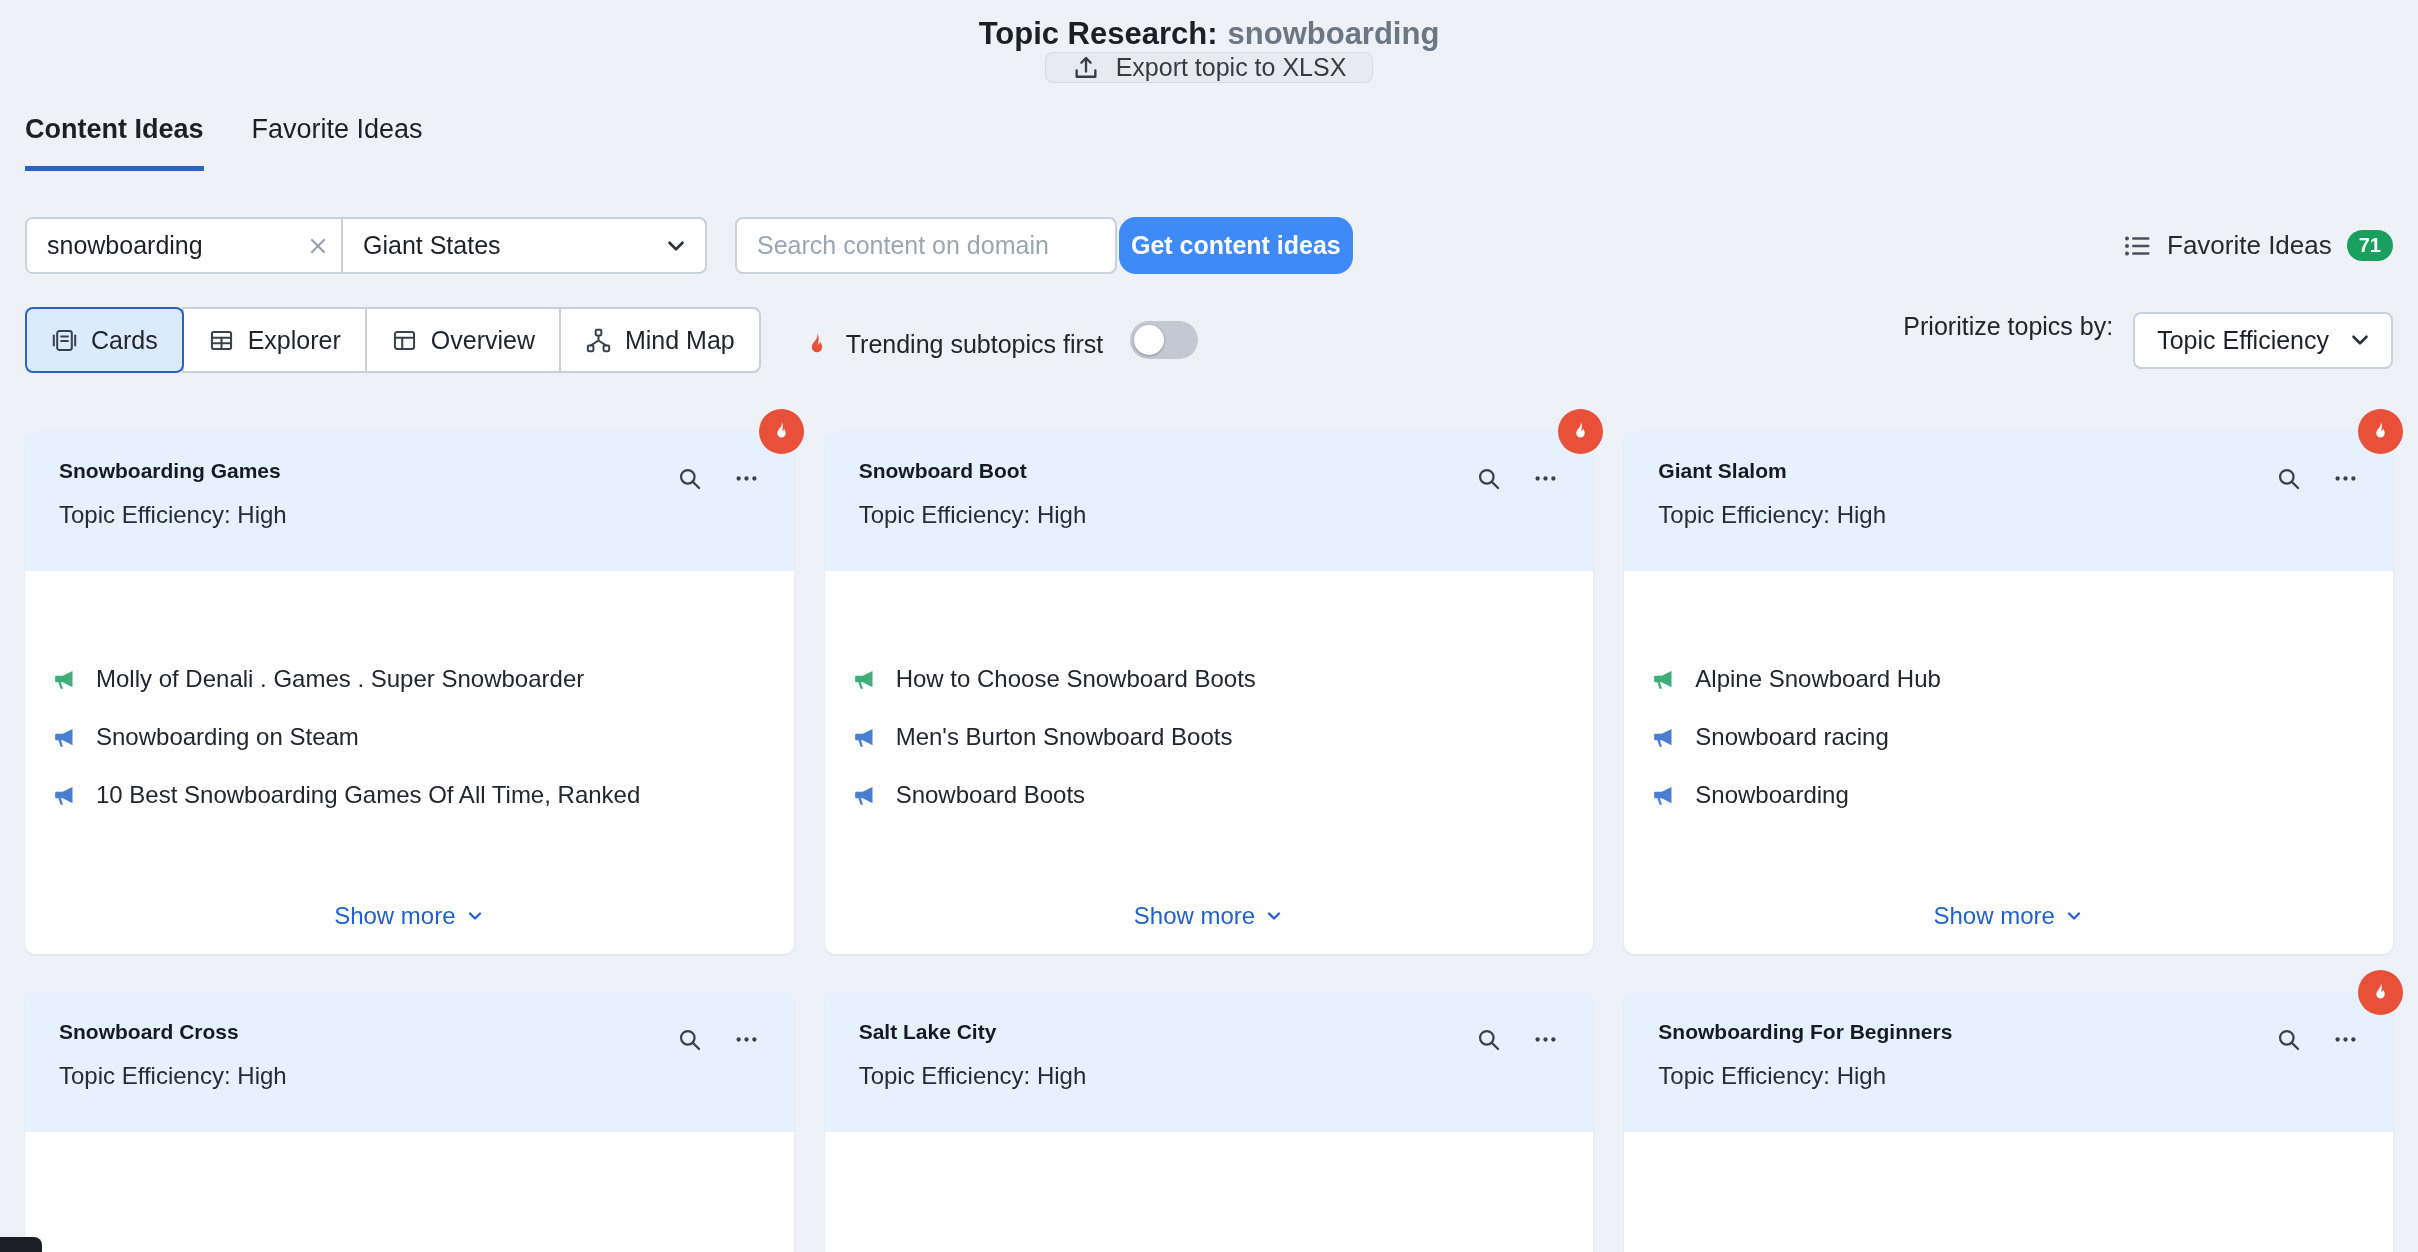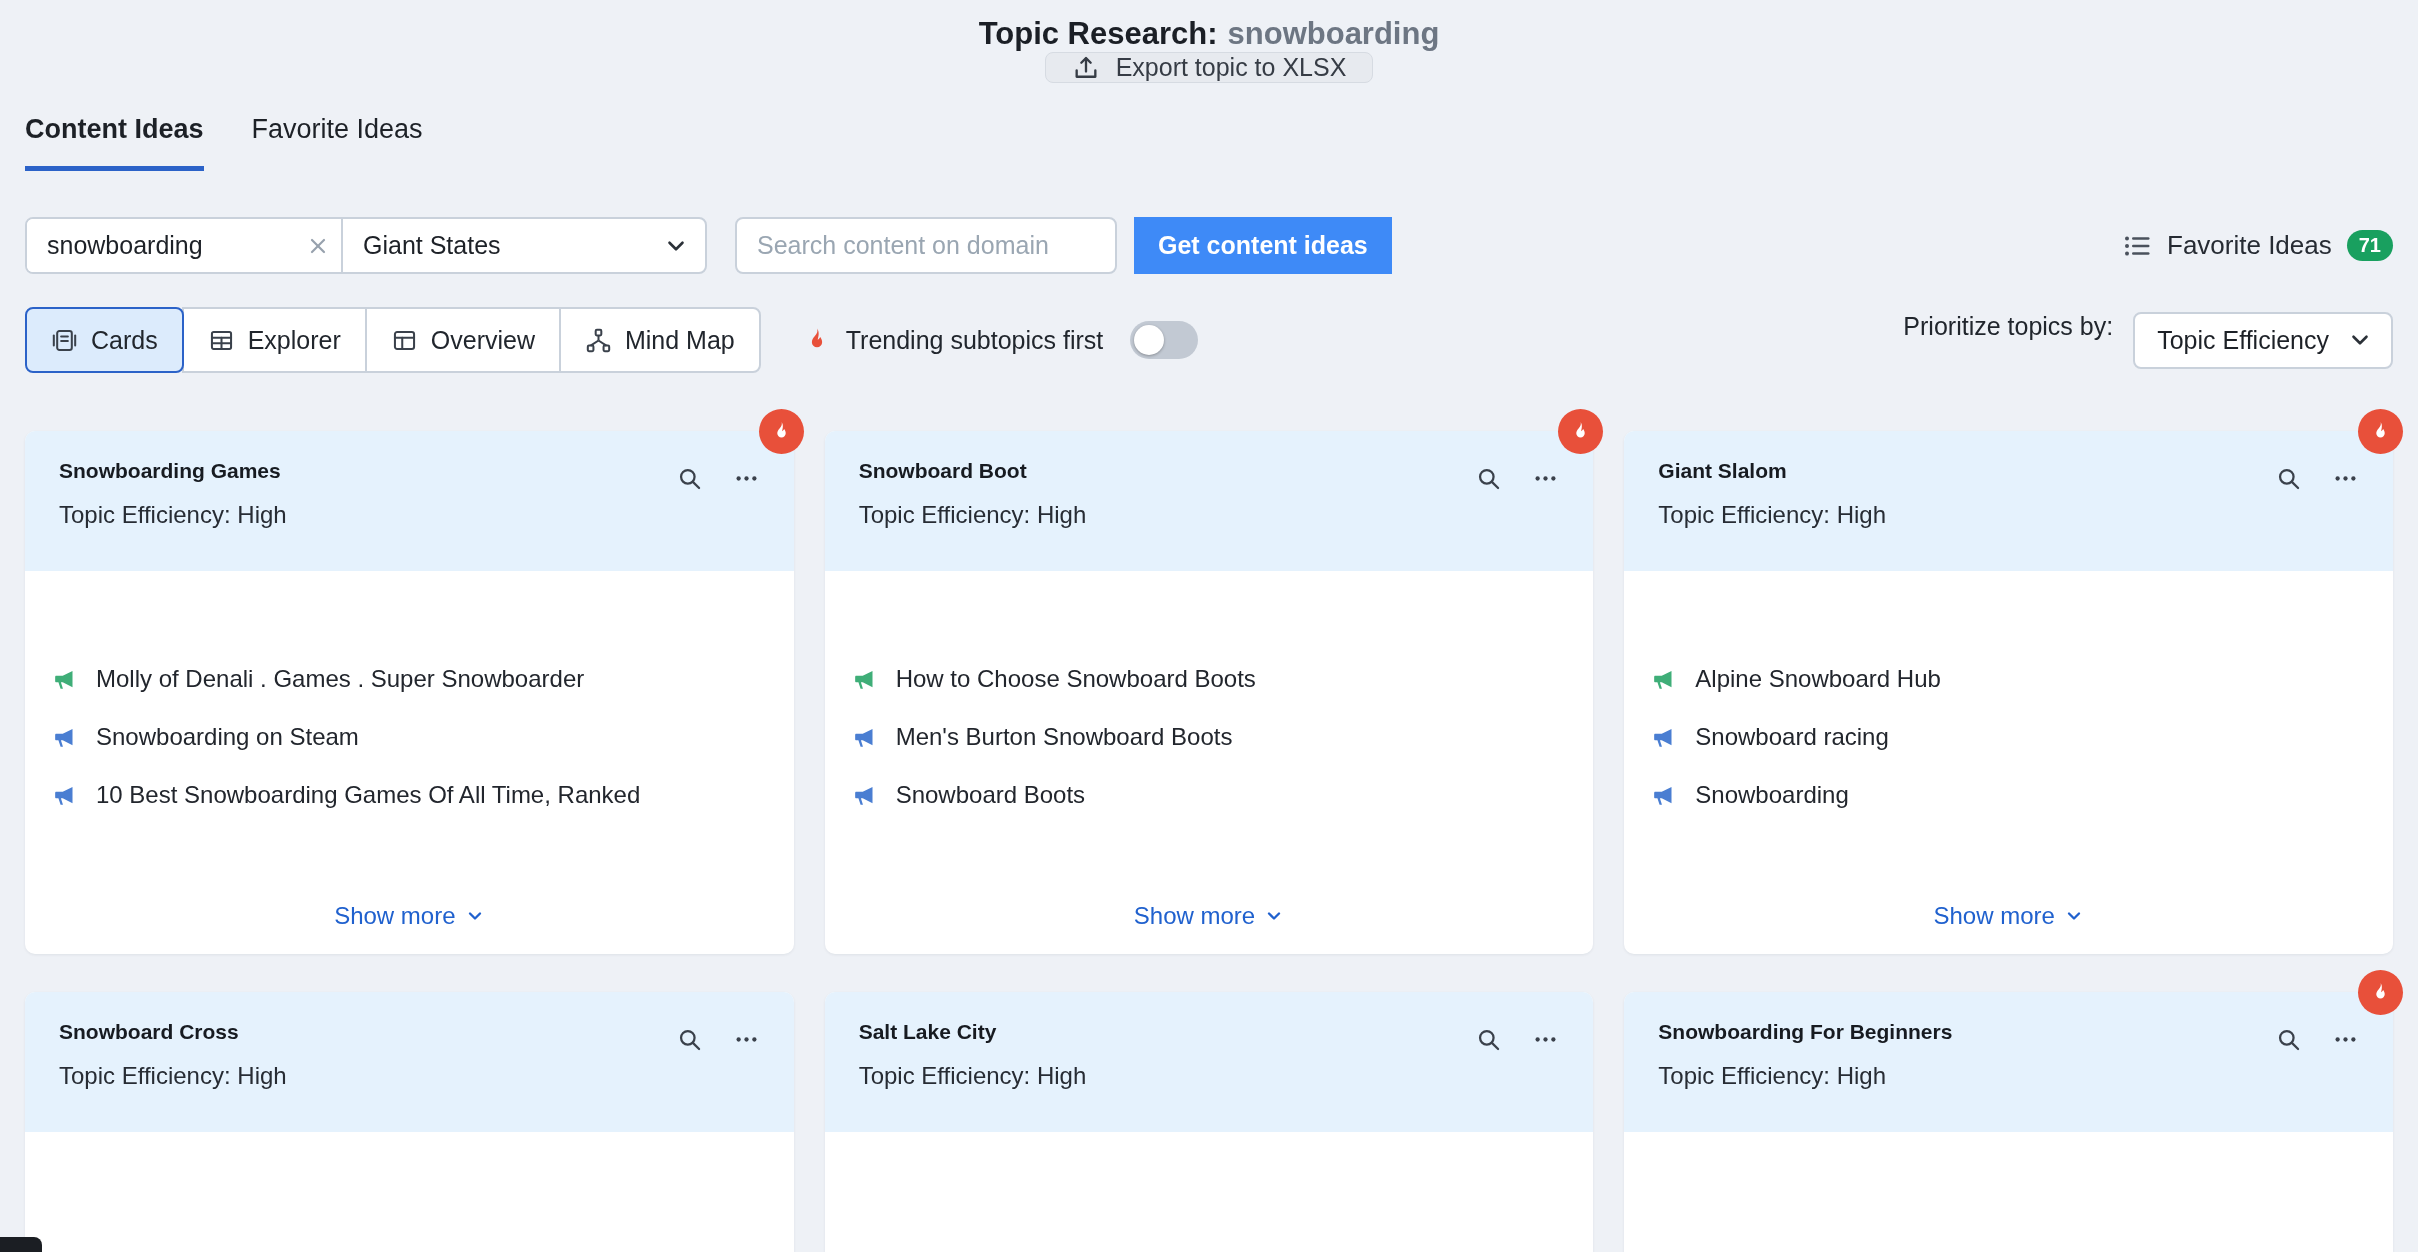--- a/index.html
+++ b/index.html
@@ -34,38 +34,38 @@
   .query-input { border:none; outline:none; width:268px; padding:0 0 0 20px; font-size:25px; color:#1d2127; font-family:inherit; }
   .clear-btn { width:46px; display:flex; align-items:center; justify-content:center; cursor:pointer; }
   .group-divider { width:2px; background:#c9d1db; }
   .country-select { display:flex; align-items:center; justify-content:space-between; width:362px; padding:0 16px 0 20px; font-size:25px; color:#1d2127; cursor:pointer; }
   .domain-input {
     margin-left:28px; width:382px; height:57px; border:2px solid #c9d1db; border-radius:8px;
     padding:0 20px; font-size:25px; color:#1d2127; background:#fff; font-family:inherit; outline:none;
   }
   .domain-input::placeholder { color:#9aa6b2; }
   .get-ideas-btn {
-    margin-left:17px; height:57px; padding:0 24px; background:#3e8af7; color:#fff;
-    border:none; border-radius:0; font-size:25px; font-weight:700; font-family:inherit; cursor:pointer;
+    margin-left:2px; height:57px; padding:0 12px; background:#3e8af7; color:#fff;
+    border:none; border-radius:17px; font-size:25px; font-weight:700; font-family:inherit; cursor:pointer;
   }
   .favorites { margin-left:auto; display:flex; align-items:center; gap:15px; font-size:26px; color:#262b33; cursor:pointer; }
   .fav-badge { background:#19a05f; color:#fff; font-size:20px; font-weight:700; border-radius:16px; padding:5px 12px; line-height:21px; }
 
   
   .toolbar { display:flex; align-items:center; margin-top:37px; height:58px; }
   .segmented { display:flex; }
   .seg {
     display:flex; align-items:center; gap:13px; height:66px; padding:8px 24px;
     background:#fff; border:2px solid #c9d1db; margin-left:-2px;
     font-size:25px; color:#21262d; font-family:inherit; cursor:pointer;
   }
   .seg:first-child { margin-left:0; border-radius:8px 0 0 8px; }
   .seg:last-child { border-radius:0 8px 8px 0; }
   .seg.active { position:relative; z-index:2; background:#dcebfc; border-color:#2b62c8; border-radius:8px; }
-  .trending { display:flex; align-items:center; gap:15px; margin-left:42px; font-size:25px; color:#21262d; }
+  .trending { display:flex; align-items:flex-end; gap:15px; margin-left:42px; font-size:25px; color:#21262d; }
   .toggle { width:68px; height:38px; border-radius:19px; background:#c2c9d3; margin-left:12px; position:relative; cursor:pointer; }
   .toggle .knob { position:absolute; top:4px; left:4px; width:30px; height:30px; border-radius:50%; background:#fff; box-shadow:0 1px 3px rgba(0,0,0,.3); }
   .prioritize { margin-left:auto; display:flex; gap:20px; font-size:25px; color:#21262d; }
   .pr-select { display:flex; align-items:center; gap:18px; background:#fff; border:2px solid #c9d1db; border-radius:8px; height:57px; padding:0 18px 0 22px; cursor:pointer; color:#1d2127; }
 
   
   .grid { display:grid; grid-template-columns:repeat(3,1fr); grid-auto-rows:523px; gap:38px 31px; margin-top:62px; }
   .card { position:relative; background:#fff; border-radius:10px; height:523px; box-shadow:0 1px 3px rgba(16,24,40,.07); }
   .badge {
     position:absolute; top:-22px; right:-10px; width:45px; height:45px; border-radius:50%;

